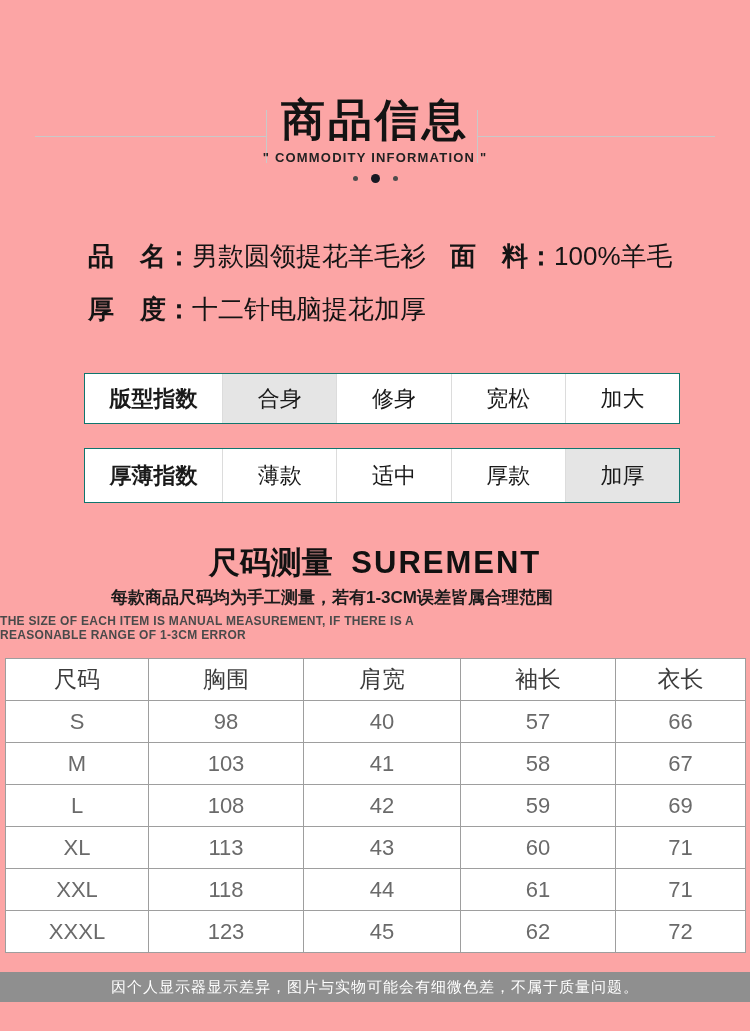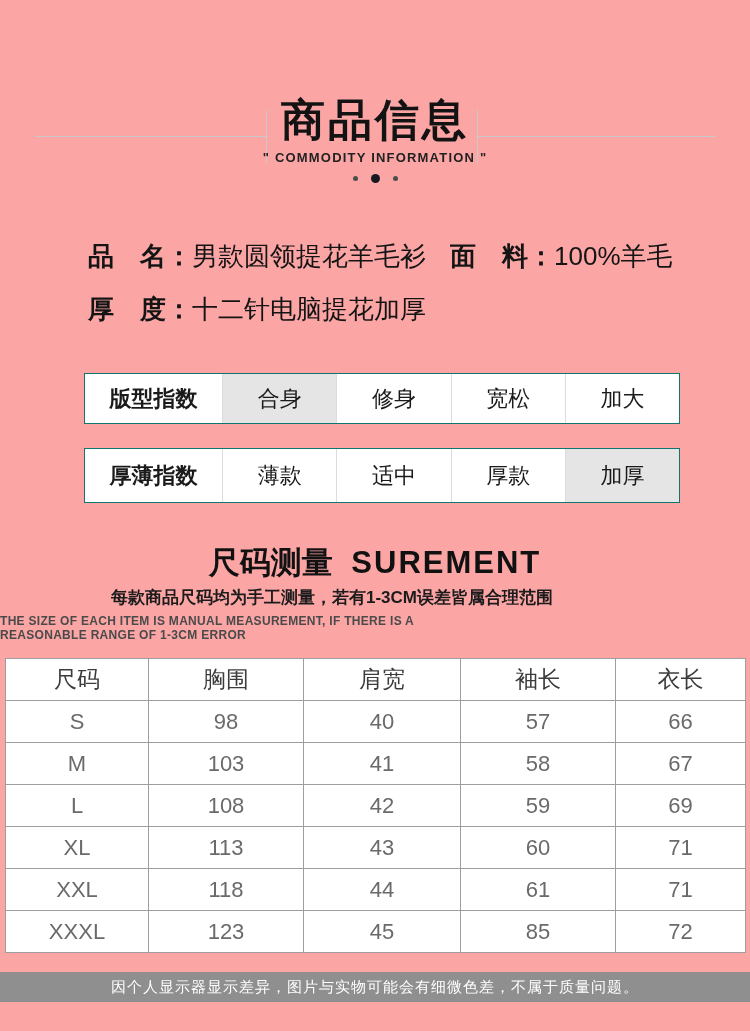--- a/index.html
+++ b/index.html
@@ -193,21 +193,21 @@
         <td>XXL</td>
         <td>118</td>
         <td>44</td>
         <td>61</td>
         <td>71</td>
       </tr>
       <tr>
         <td>XXXL</td>
         <td>123</td>
         <td>45</td>
-        <td>85</td>
+        <td>62</td>
         <td>72</td>
       </tr>
     </tbody>
   </table>
 
   <div class="footer">
     <span>因个人显示器显示差异，图片与实物可能会有细微色差，不属于质量问题。</span>
   </div>
 
 </div>

